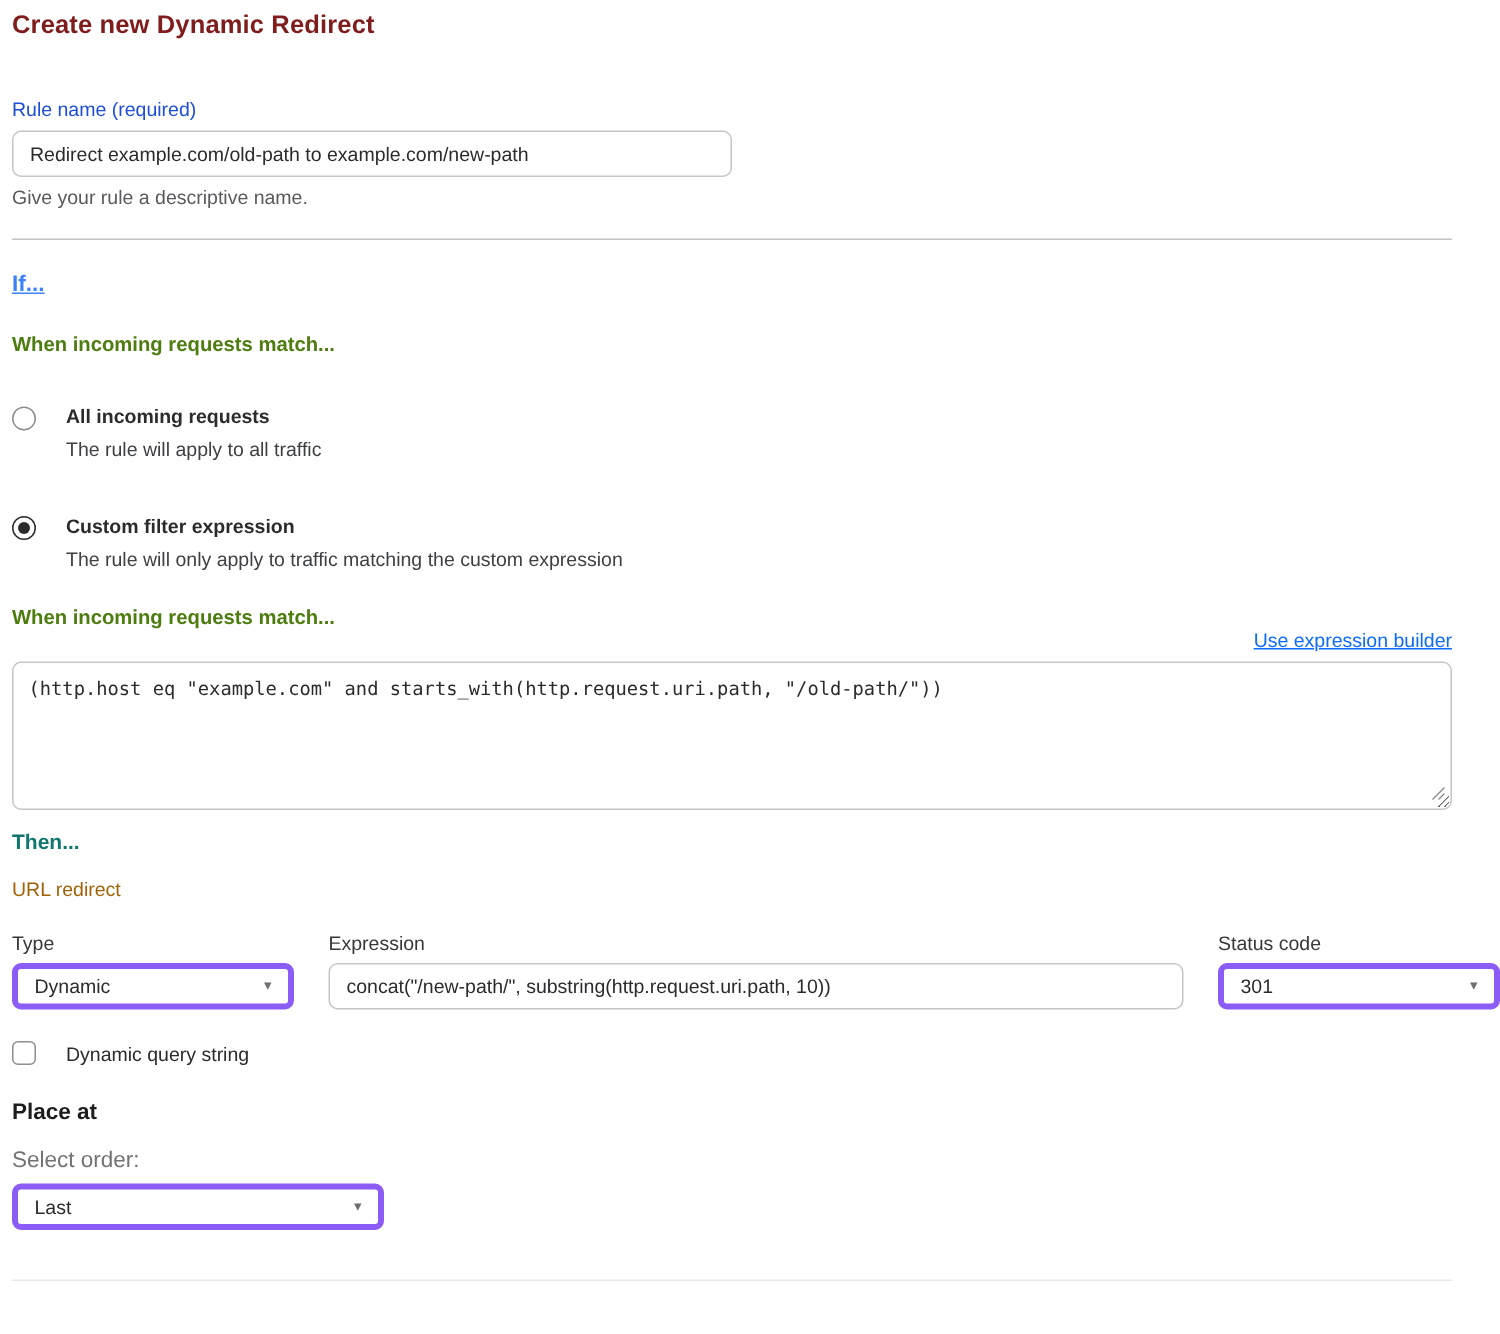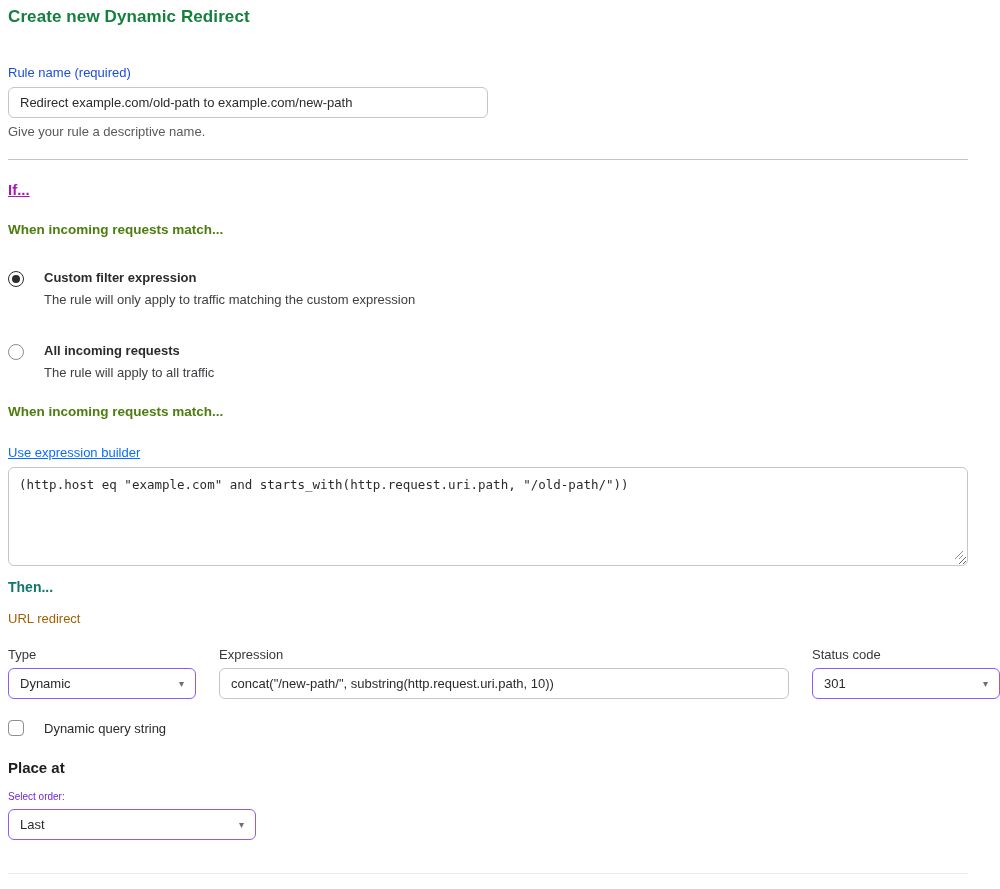--- a/index.html
+++ b/index.html
@@ -6,56 +6,56 @@
   html, body { background: #ffffff; }
   body {
     width: 1000px; height: 889px;
     font-family: "Liberation Sans", sans-serif;
     color: #2b2b2e;
     position: relative;
     font-size: 13px;
   }
   .container { width: 960px; margin-left: 8px; padding-top: 7px; }
 
-  .page-title { font-size: 17px; font-weight: 700; color: #15803d; letter-spacing: .1px; }
+  .page-title { font-size: 17px; font-weight: 700; color: #7f1d1d; letter-spacing: .1px; }
 
   .field-label { margin-top: 38px; font-size: 13px; color: #1d4ed8; }
   .text-input {
     margin-top: 7px; width: 480px; height: 31px;
     border: 1px solid #c6c6c9; border-radius: 6px;
     padding: 4px 11px; font-size: 13px; color: #2b2b2e;
     font-family: "Liberation Sans", sans-serif;
     background: #fff; outline: none; display: block;
   }
   .helper-text { margin-top: 6px; font-size: 13px; color: #595a5e; }
 
   .divider-strong { border: none; border-top: 1px solid #c4c4c6; margin-top: 20px; }
   .divider-light  { border: none; border-top: 1px solid #e9e9eb; }
 
-  .if-heading { margin-top: 21px; font-size: 15px; font-weight: 700; color: #a21caf; text-decoration: underline; }
+  .if-heading { margin-top: 21px; font-size: 15px; font-weight: 700; color: #3b82f6; text-decoration: underline; }
   .match-heading { margin-top: 24px; font-size: 13.5px; font-weight: 700; color: #4d7c0f; }
 
   .radio-option { margin-top: 33px; display: flex; align-items: flex-start; }
   .radio-option + .radio-option { margin-top: 36px; }
   .radio-circle {
     width: 16px; height: 16px; border-radius: 50%;
     border: 1px solid #8e8e93; background: #fff; flex: 0 0 16px;
     margin-top: 1px; position: relative; cursor: pointer;
   }
   .radio-circle.checked { border: 1.5px solid #2c2c2e; }
   .radio-circle.checked::after {
     content: ""; position: absolute; left: 50%; top: 50%;
     width: 8px; height: 8px; border-radius: 50%;
     background: #2c2c2e; transform: translate(-50%, -50%);
   }
   .radio-texts { margin-left: 20px; }
   .radio-label { font-size: 13px; font-weight: 700; color: #2b2b2e; }
   .radio-desc  { margin-top: 7px; font-size: 13px; color: #3f4044; }
 
-  .expr-header-row { margin-top: 26px; display: flex; justify-content: flex-start; }
+  .expr-header-row { display: flex; justify-content: flex-end; }
   .builder-link {
     font-size: 13px; color: #0b6cfb; text-decoration: underline; cursor: pointer;
   }
   .expression-textarea {
     margin-top: 7px; width: 960px; height: 99px;
     border: 1px solid #c6c6c9; border-radius: 6px;
     font-family: "DejaVu Sans Mono", "Liberation Mono", monospace;
     font-size: 12.5px; color: #2b2b2e; line-height: 1.5;
     padding: 8px 10px; resize: vertical; outline: none;
     position: relative; display: block; background: #fff;
@@ -65,41 +65,41 @@
 
   .then-heading { margin-top: 13px; font-size: 14px; font-weight: 700; color: #0f766e; }
   .subheading   { margin-top: 16px; font-size: 13px; color: #a16207; }
 
   .action-row { margin-top: 21px; display: flex; gap: 23px; }
   .col-type   { width: 188px; flex: 0 0 188px; }
   .col-expr   { width: 570px; flex: 0 0 570px; }
   .col-status { width: 188px; flex: 0 0 188px; }
   .col-label  { font-size: 13px; color: #38383c; }
   .select-box {
-    margin-top: 6px; height: 31px; border: 1px solid #8b5cf6; border-radius: 6px;
+    margin-top: 6px; height: 31px; border: 4px solid #8b5cf6; border-radius: 6px;
     display: flex; align-items: center; justify-content: space-between;
     padding: 0 11px; background: #fff; cursor: pointer; font-size: 13px; color: #2b2b2e;
   }
   .chevron { font-size: 10px; color: #6e6e73; line-height: 1; }
   .inline-input {
     margin-top: 6px; width: 100%; height: 31px;
     border: 1px solid #c6c6c9; border-radius: 6px;
     padding: 0 11px; font-size: 13px; color: #2b2b2e;
     font-family: "Liberation Sans", sans-serif; outline: none; display: block;
   }
 
   .checkbox-row { margin-top: 21px; display: flex; align-items: center; }
   .checkbox-box {
     width: 16px; height: 16px; border: 1px solid #8e8e93; border-radius: 4px;
     background: #fff; flex: 0 0 16px; cursor: pointer;
   }
   .checkbox-label { margin-left: 20px; font-size: 13px; color: #2b2b2e; }
 
   .place-heading { margin-top: 23px; font-size: 15px; font-weight: 700; color: #1d1d1f; }
-  .order-label { margin-top: 15px; font-size: 10px; color: #6d28d9; }
+  .order-label { margin-top: 15px; font-size: 15px; color: #737373; }
   .order-select { width: 248px; margin-top: 7px; }
 
   .footer-divider { margin-top: 33px; }
 </style>
 </head>
 <body>
 
 <div class="container">
 
   <h1 class="page-title">Create new Dynamic Redirect</h1>
@@ -108,32 +108,32 @@
   <input class="text-input" type="text" value="Redirect example.com/old-path to example.com/new-path" style="">
   <div class="helper-text">Give your rule a descriptive name.</div>
 
   <hr class="divider-strong">
 
   <h2 class="if-heading">If...</h2>
 
   <div class="match-heading">When incoming requests match...</div>
 
   <div class="radio-option">
+    <div class="radio-circle"></div>
+    <div class="radio-texts">
+      <div class="radio-label">All incoming requests</div>
+      <div class="radio-desc">The rule will apply to all traffic</div>
+    </div>
+  </div>
+
+  <div class="radio-option">
     <div class="radio-circle checked"></div>
     <div class="radio-texts">
       <div class="radio-label">Custom filter expression</div>
       <div class="radio-desc">The rule will only apply to traffic matching the custom expression</div>
-    </div>
-  </div>
-
-  <div class="radio-option">
-    <div class="radio-circle"></div>
-    <div class="radio-texts">
-      <div class="radio-label">All incoming requests</div>
-      <div class="radio-desc">The rule will apply to all traffic</div>
     </div>
   </div>
 
   <div class="match-heading">When incoming requests match...</div>
 
   <div class="expr-header-row">
     <a class="builder-link">Use expression builder</a>
   </div>
 
   <div class="textarea-wrap">

